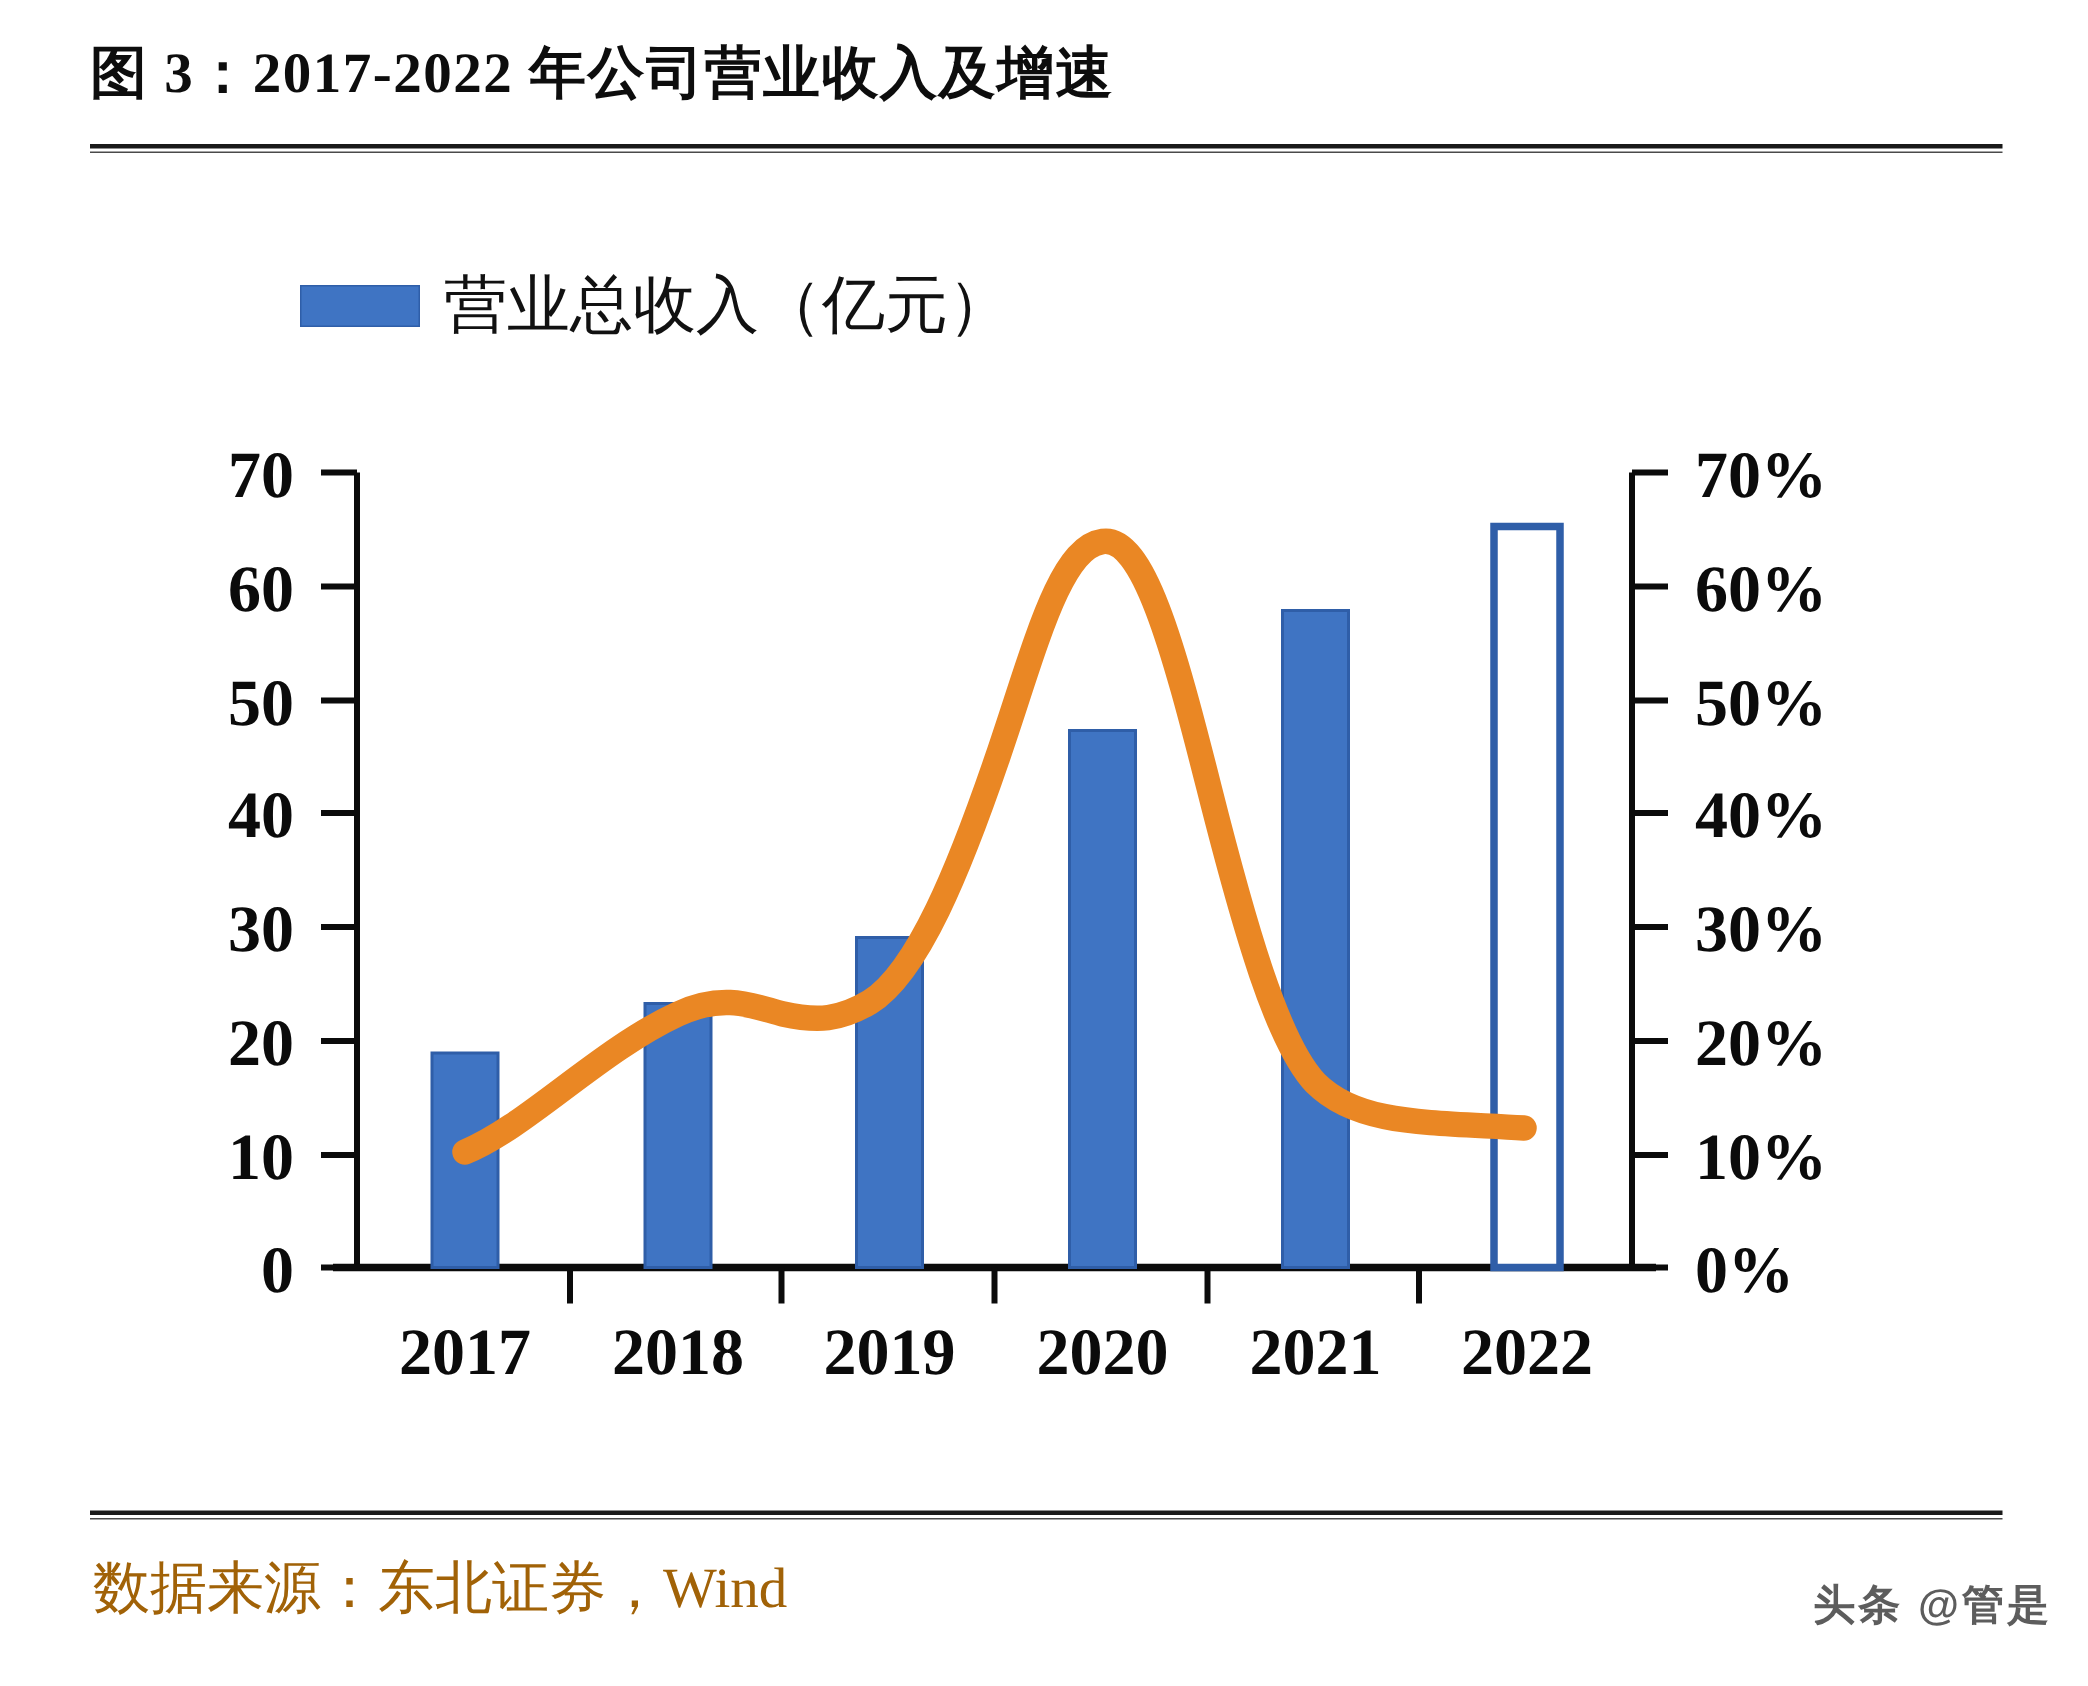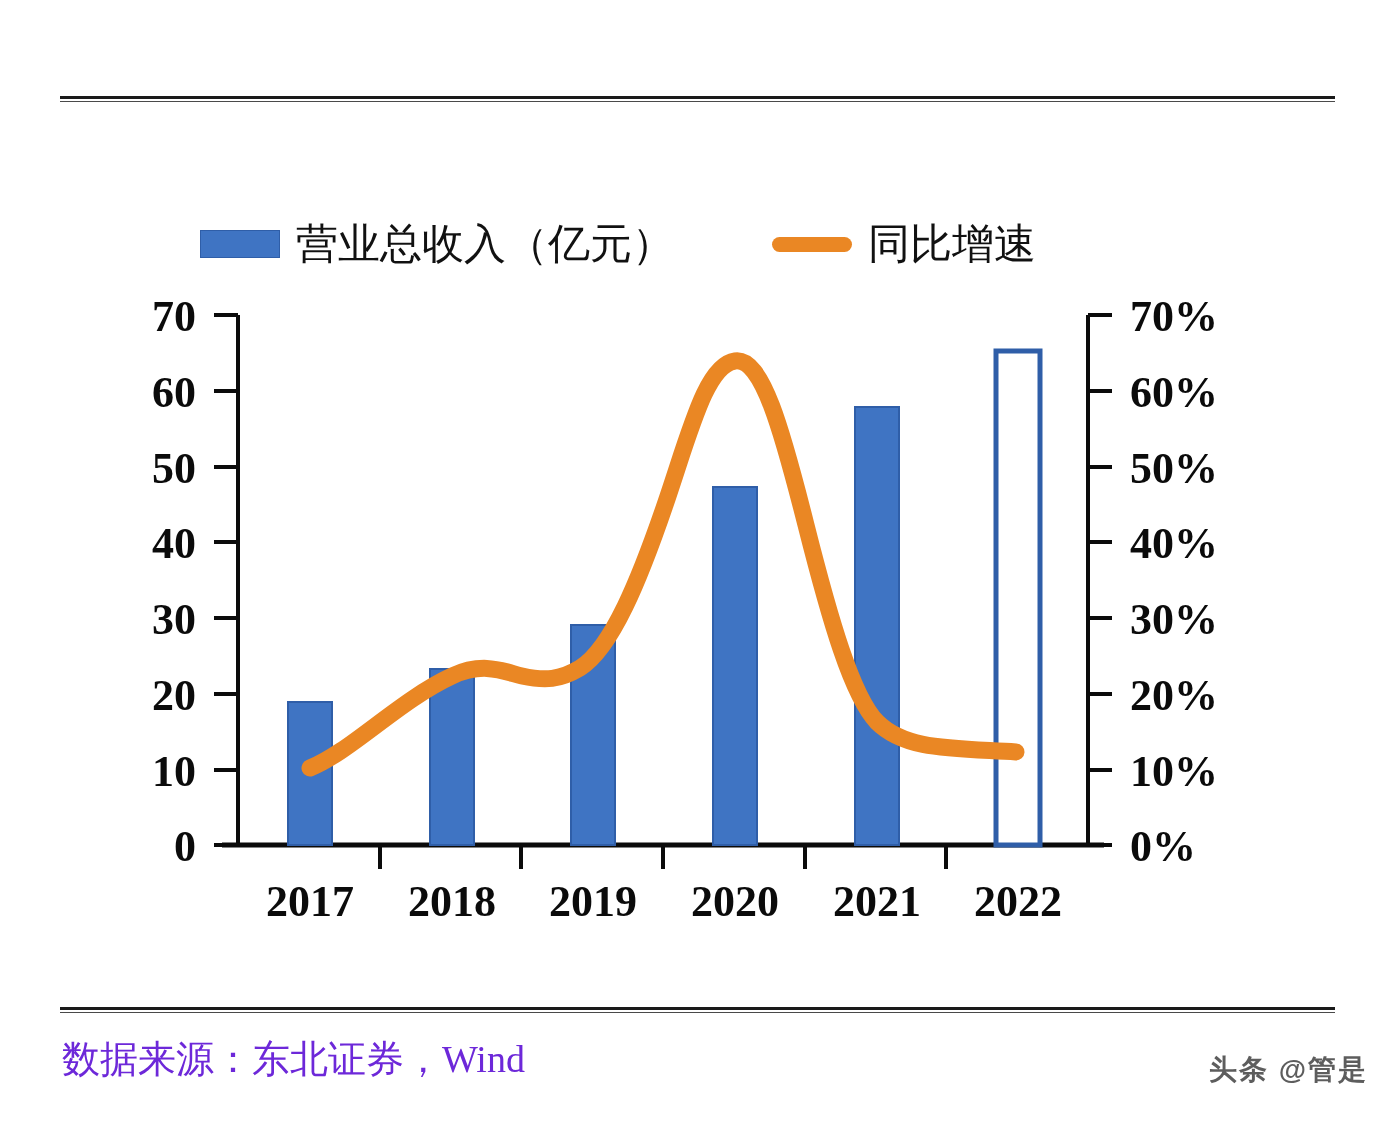--- a/index.html
+++ b/index.html
@@ -53,25 +53,25 @@
     top: 101px;
     width: 1275px;
     height: 0;
     border-top: 1px solid #4a4a4a;
   }
 
   
   .legend {
     position: absolute;
     left: 200px;
-    top: 196px;
+    top: 180px;
     width: 1010px;
     height: 72px;
     display: flex;
-    align-items: flex-end;
+    align-items: flex-start;
     gap: 32px;
   }
   .legend-item {
     display: flex;
     align-items: center;
     gap: 16px;
   }
   .legend-swatch-bar {
     width: 80px;
     height: 28px;
@@ -136,21 +136,21 @@
     height: 0;
     border-top: 1px solid #4a4a4a;
   }
   .source-text {
     position: absolute;
     left: 62px;
     top: 1032px;
     font-family: "Liberation Serif", "DejaVu Serif", serif;
     font-size: 38px;
     line-height: 54px;
-    color: #6d28d9;
+    color: #a16207;
     white-space: nowrap;
   }
   .watermark {
     position: absolute;
     right: 24px;
     top: 1044px;
     font-family: "Liberation Sans", "DejaVu Sans", sans-serif;
     font-size: 28px;
     font-weight: bold;
     line-height: 52px;
@@ -158,33 +158,32 @@
     opacity: 0.82;
     letter-spacing: 2px;
     white-space: nowrap;
   }
 </style>
 </head>
 <body>
 
 <div class="page">
 
+  <div class="title-wrap">
+    <div class="title-text">图 3：2017-2022 年公司营业收入及增速</div>
+  </div>
   <div class="title-rule"></div>
   <div class="title-rule-thin"></div>
 
   <div class="legend">
     <div class="legend-item">
       <span class="legend-swatch-bar"></span>
       <span class="legend-label">营业总收入（亿元）</span>
     </div>
     <span class="legend-spacer"></span>
-    <div class="legend-item">
-      <span class="legend-swatch-line"></span>
-      <span class="legend-label">同比增速</span>
-    </div>
   </div>
 
   <div class="chart-area">
     <svg class="plot" width="1392" height="1000" viewBox="0 0 1392 1000">
 
       <g>
         <line x1="238" y1="315" x2="238" y2="845" stroke="#0b0b0b" stroke-width="4"></line>
         <line x1="1088" y1="315" x2="1088" y2="845" stroke="#0b0b0b" stroke-width="4"></line>
         <line x1="222" y1="845" x2="1104" y2="845" stroke="#0b0b0b" stroke-width="5"></line>
       </g>

